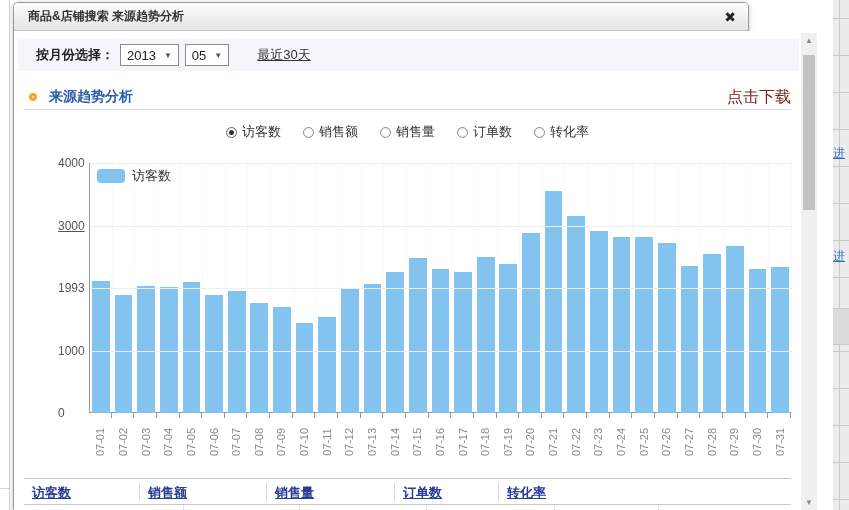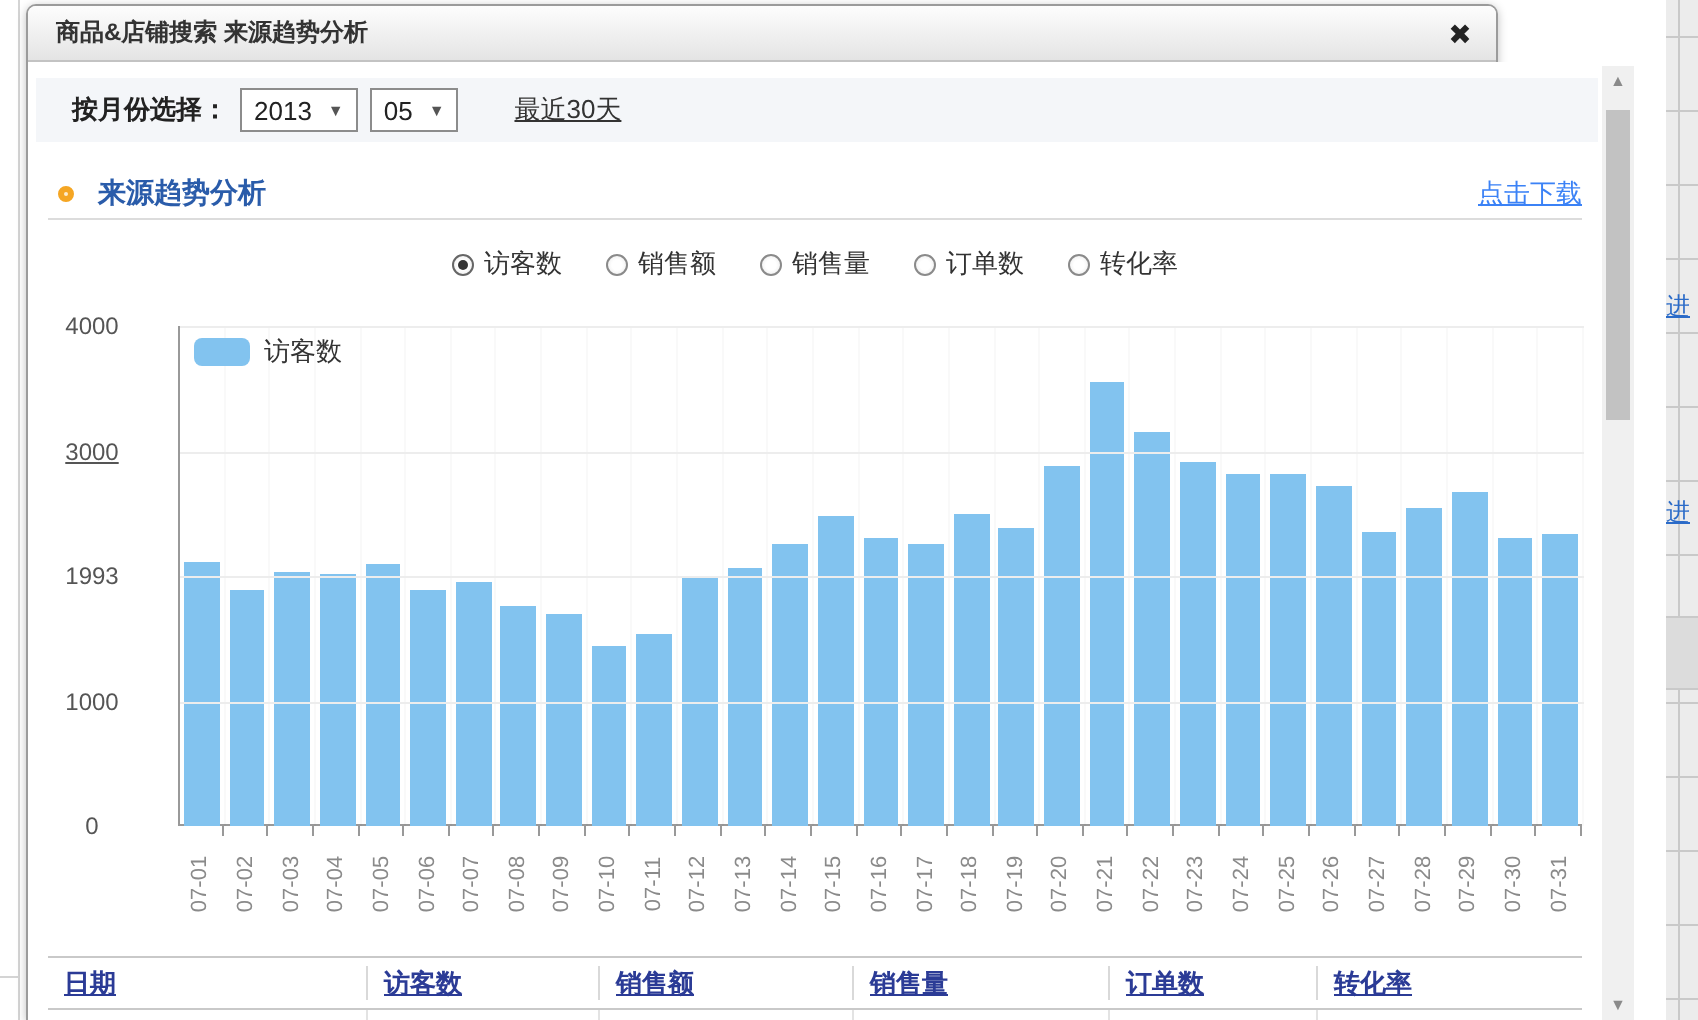--- a/index.html
+++ b/index.html
@@ -39,37 +39,37 @@
   .month-label { font-size:13px; font-weight:bold; color:#222; }
   .select-box { display:inline-flex; align-items:center; gap:8px; background:#fff; border:1px solid #8c8c8c;
                 height:22px; padding:0 6px; margin-left:6px; font-size:13px; color:#222; cursor:pointer; }
   .select-box .arrow { font-size:8px; color:#555; }
   .recent-link { margin-left:28px; font-size:13px; color:#333; text-decoration:underline; cursor:pointer; }
 
   
   .section-head { position:absolute; left:15px; top:55px; width:762px; height:22px; display:flex; align-items:center; }
   .donut-icon { width:8px; height:8px; border:3px solid #f5a623; border-radius:50%; background:#fdeccd; margin-right:12px; }
   .section-title { font-size:14px; font-weight:bold; color:#2a5caa; }
-  .download-link { margin-left:auto; font-size:13px; color:#3b82f6; text-decoration:underline; cursor:pointer; }
+  .download-link { margin-left:auto; font-size:16px; color:#7f1d1d; cursor:pointer; }
   .section-rule { position:absolute; left:10px; top:78px; width:767px; height:1px; background:#dcdcdc; }
 
   
   .radio-row { position:absolute; left:10px; top:92px; width:767px; display:flex; justify-content:center; gap:22px; }
   .radio-item { display:flex; align-items:center; gap:5px; font-size:13px; color:#333; cursor:pointer; }
   .radio-dot { width:11px; height:11px; border:1px solid #8a8a8a; border-radius:50%;
                background:radial-gradient(#fff 40%, #e8e8e8); position:relative; }
   .radio-dot.checked { border-color:#666; }
   .radio-dot.checked::after { content:""; position:absolute; left:2px; top:2px; width:5px; height:5px;
                border-radius:50%; background:#333; }
 
   
   .plot { position:absolute; left:75px; top:132px; width:702px; height:250px;
           border-left:1px solid #999; border-bottom:1px solid #999; }
   .gridline { position:absolute; left:0; width:702px; height:1px; background:#ededed; }
-  .ylab { position:absolute; width:42px; text-align:center; font-size:12px; color:#555; left:11px; }
+  .ylab { position:absolute; width:42px; text-align:left; font-size:12px; color:#555; left:44px; }
   .slots { position:absolute; left:0; top:0; width:702px; height:250px; display:flex; }
   .slot { flex:1; position:relative; border-right:1px solid rgba(0,0,0,0.025); }
   .bar { position:absolute; bottom:0; left:9%; width:82%; background:#82c3ef; }
   .legend { position:absolute; left:7px; top:4px; display:flex; align-items:center; gap:7px; }
   .legend-swatch { width:28px; height:14px; border-radius:4px; background:#82c3ef; }
   .legend-label { font-size:13px; color:#333; }
   .ticks { position:absolute; left:75px; top:382px; width:702px; height:5px; display:flex; }
   .ticks .t { flex:1; border-right:1px solid #999; }
   .xlabs { position:absolute; left:75px; top:388px; width:702px; height:46px; display:flex; }
   .xlab { flex:1; position:relative; }
@@ -400,21 +400,20 @@
           <div class="xlab">
             <span>07-30</span>
           </div>
           <div class="xlab">
             <span>07-31</span>
           </div>
         </div>
 
       <div class="data-table">
         <div class="thead" id="thead">
-            <div class="th" style="width: 160px;"><a>日期</a></div>
             <div class="th" style="width: 116px;"><a>访客数</a></div>
             <div class="th" style="width: 127px;"><a>销售额</a></div>
             <div class="th" style="width: 128px;"><a>销售量</a></div>
             <div class="th" style="width: 104px;"><a>订单数</a></div>
             <div class="th" style="width: 132px;"><a>转化率</a></div>
           </div>
         <div class="trow" id="trow">
             <div class="td" style="width: 160px;"></div>
             <div class="td" style="width: 116px;"></div>
             <div class="td" style="width: 127px;"></div>

